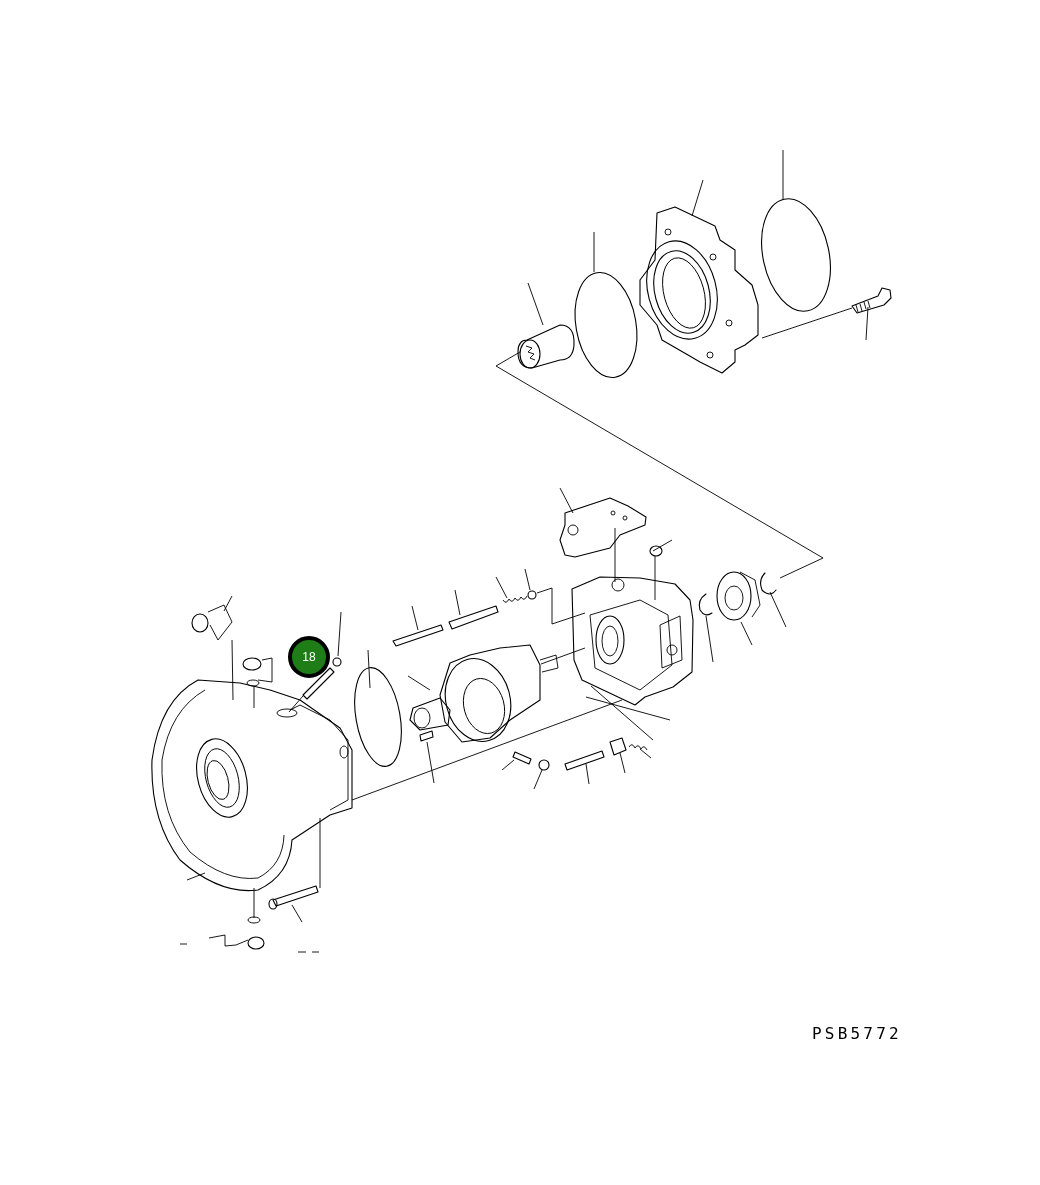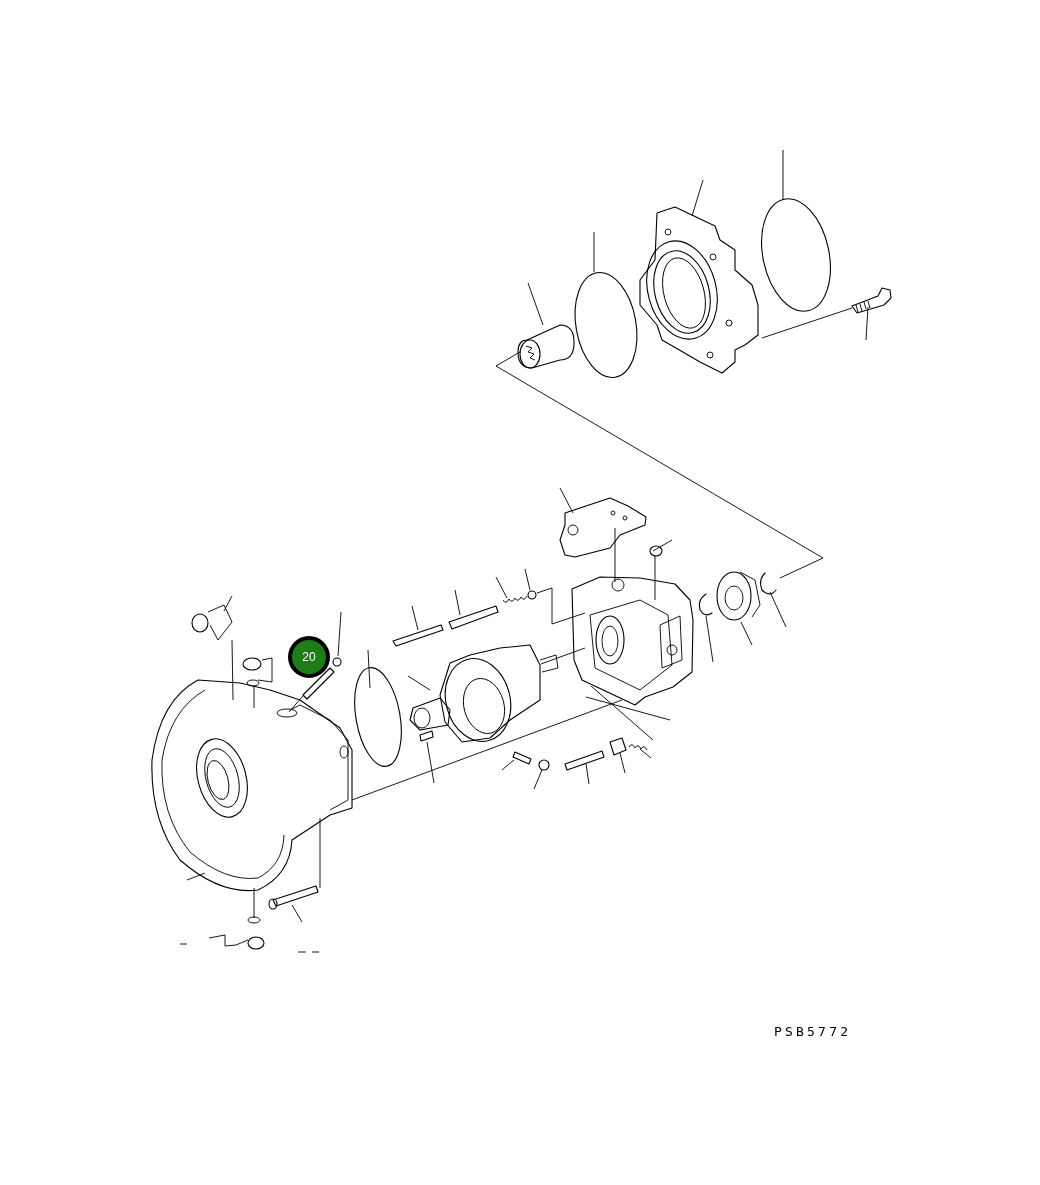--- a/index.html
+++ b/index.html
@@ -7,22 +7,22 @@
   #diagram { position: absolute; left: 0; top: 0; width: 1040px; height: 1185px; }
   #diagram .ln { fill: none; stroke: #000; stroke-width: 1.1; stroke-linecap: round; stroke-linejoin: round; }
   #diagram .thin { fill: none; stroke: #000; stroke-width: 0.9; }
   .callout {
     position: absolute; width: 34px; height: 34px; border-radius: 50%;
     background: #1e7d16; border: 4px solid #000;
     color: #ffffff; font-family: "Liberation Sans", sans-serif; font-size: 12px;
     display: flex; align-items: center; justify-content: center; cursor: pointer;
   }
   .drawing-id {
-    position: absolute; left: 774px; top: 1024px;
-    font-family: "DejaVu Sans Mono", monospace; font-size: 13px; letter-spacing: 3.2px; color: #000;
+    position: absolute; left: 812px; top: 1024px;
+    font-family: "DejaVu Sans Mono", monospace; font-size: 16px; letter-spacing: 3.2px; color: #000;
   }
 </style>
 </head>
 <body>
 
 <svg id="diagram" viewBox="0 0 1040 1185" xmlns="http://www.w3.org/2000/svg">
 
   <g>
 
     <line class="thin" x1="528" y1="283" x2="543" y2="325"></line>
@@ -177,16 +177,16 @@
     </g>
 
     <path class="ln" d="M303 695 L330 668 L334 672 L307 699 Z"></path>
     <circle class="ln" cx="337" cy="662" r="4"></circle>
     <line class="thin" x1="341" y1="612" x2="338" y2="656"></line>
     <line class="thin" x1="303" y1="696" x2="289" y2="712"></line>
   </g>
 </svg>
 
 <div class="callout" style="left:288px; top:636px;">
-  <span>20</span>
+  <span>18</span>
 </div>
 
 <div class="drawing-id">PSB5772</div>
 
 </body></html>

